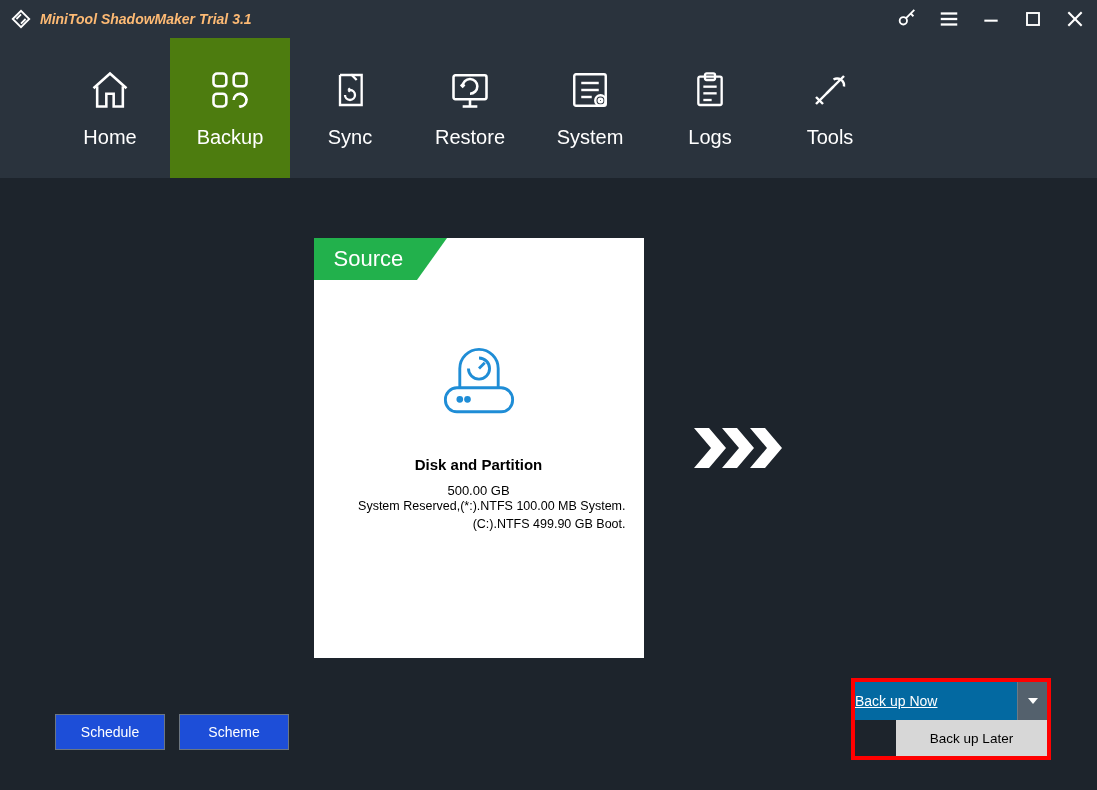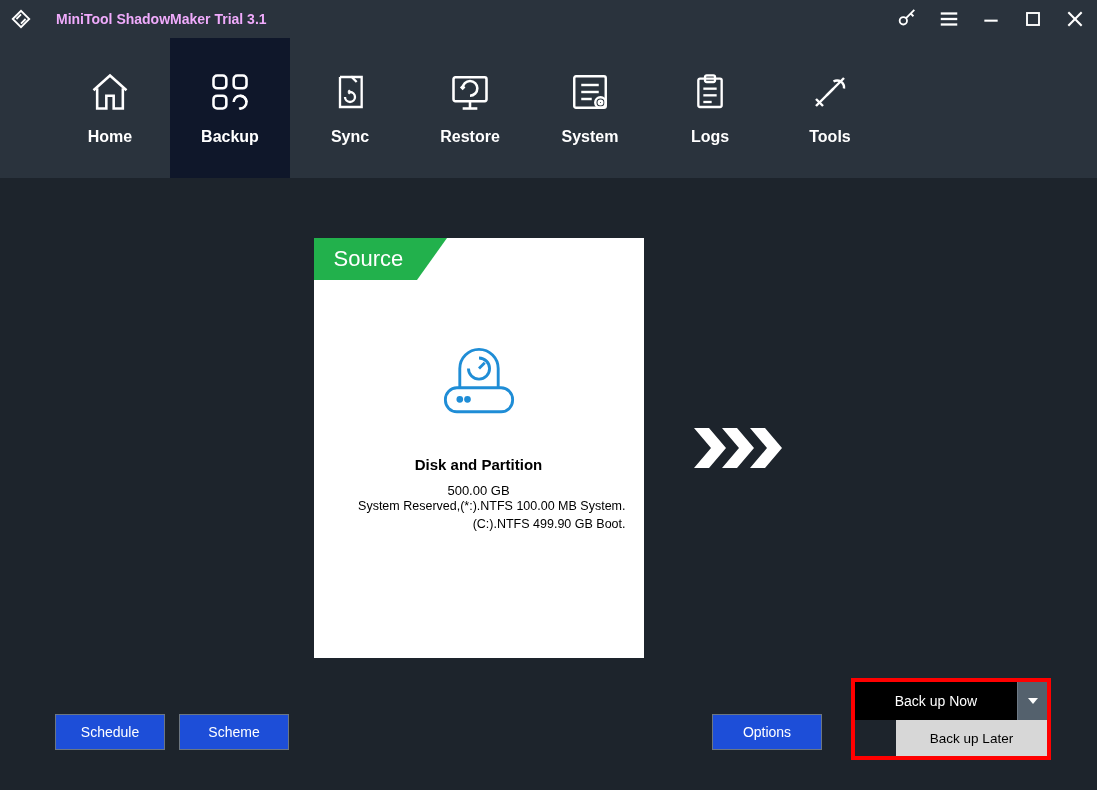--- a/index.html
+++ b/index.html
@@ -14,24 +14,25 @@
   }
   .titlebar {
     height: 38px;
     background: #2a333d;
     display: flex;
     align-items: center;
     padding: 0 10px;
   }
   .titlebar .logo-icon svg { display: block; }
   .titlebar .title {
-    margin-left: 24px;
+    margin-left: 8px;
     font-size: 14px;
     font-weight: 600;
-    color: #f0abfc;
+    color: #fdba74;
+    font-style: italic;
   }
   .titlebar .ctrls {
     margin-left: auto;
     display: flex;
     gap: 18px;
     align-items: center;
   }
   .titlebar .ctrls .ctrl { cursor: pointer; display:flex; align-items:center; justify-content:center; width:24px; height:24px; }
 
   .nav {
@@ -44,28 +45,27 @@
   .nav-item {
     width: 120px;
     display: flex;
     flex-direction: column;
     align-items: center;
     justify-content: center;
     gap: 14px;
     cursor: pointer;
   }
   .nav-item.active {
-    background: #0f172a;
+    background: #4d7c0f;
     text-align: right;
   }
   .nav-item .nav-icon { height: 44px; display:flex; align-items:center; justify-content:center; }
   .nav-item .nav-label {
-    font-size: 16px;
+    font-size: 20px;
     color: #fff;
-    font-weight: bold;
   }
 
   .content {
     position: relative;
     height: calc(790px - 38px - 140px);
     padding: 60px 0 0 0;
     display: flex;
     justify-content: center;
     gap: 50px;
   }
@@ -172,27 +172,27 @@
     width: 200px;
     border: 4px solid #ff0000;
     padding-bottom:0;
   }
   .backup-btn-row {
     display: flex;
     height: 38px;
   }
   .backup-btn-main {
     flex: 1;
-    background: #000000;
+    background: #0369a1;
     color: #fff;
     display: flex;
     align-items: center;
-    justify-content: center;
     font-size: 14px;
     cursor: pointer;
+    text-decoration: underline;
   }
   .backup-btn-drop {
     width: 30px;
     background: #54616d;
     border-left: 1px solid #6d7985;
     display: flex;
     align-items: center;
     justify-content: center;
     cursor: pointer;
   }
@@ -373,23 +373,20 @@
 </div>
 
 <div class="footer">
   <div class="btn-outline">
       <span>Schedule</span>
     </div>
   <div class="btn-outline">
       <span>Scheme</span>
     </div>
   <div class="spacer"></div>
-  <div class="btn-outline" style="margin-right:220px;">
-      <span>Options</span>
-    </div>
 </div>
 
 <div class="backup-split">
   <div class="backup-btn-row">
     <div class="backup-btn-main">
         <span>Back up Now</span>
       </div>
     <div class="backup-btn-drop">
       <svg width="10" height="6" viewBox="0 0 10 6">
           <polygon points="0,0 10,0 5,6" fill="#fff"></polygon>

